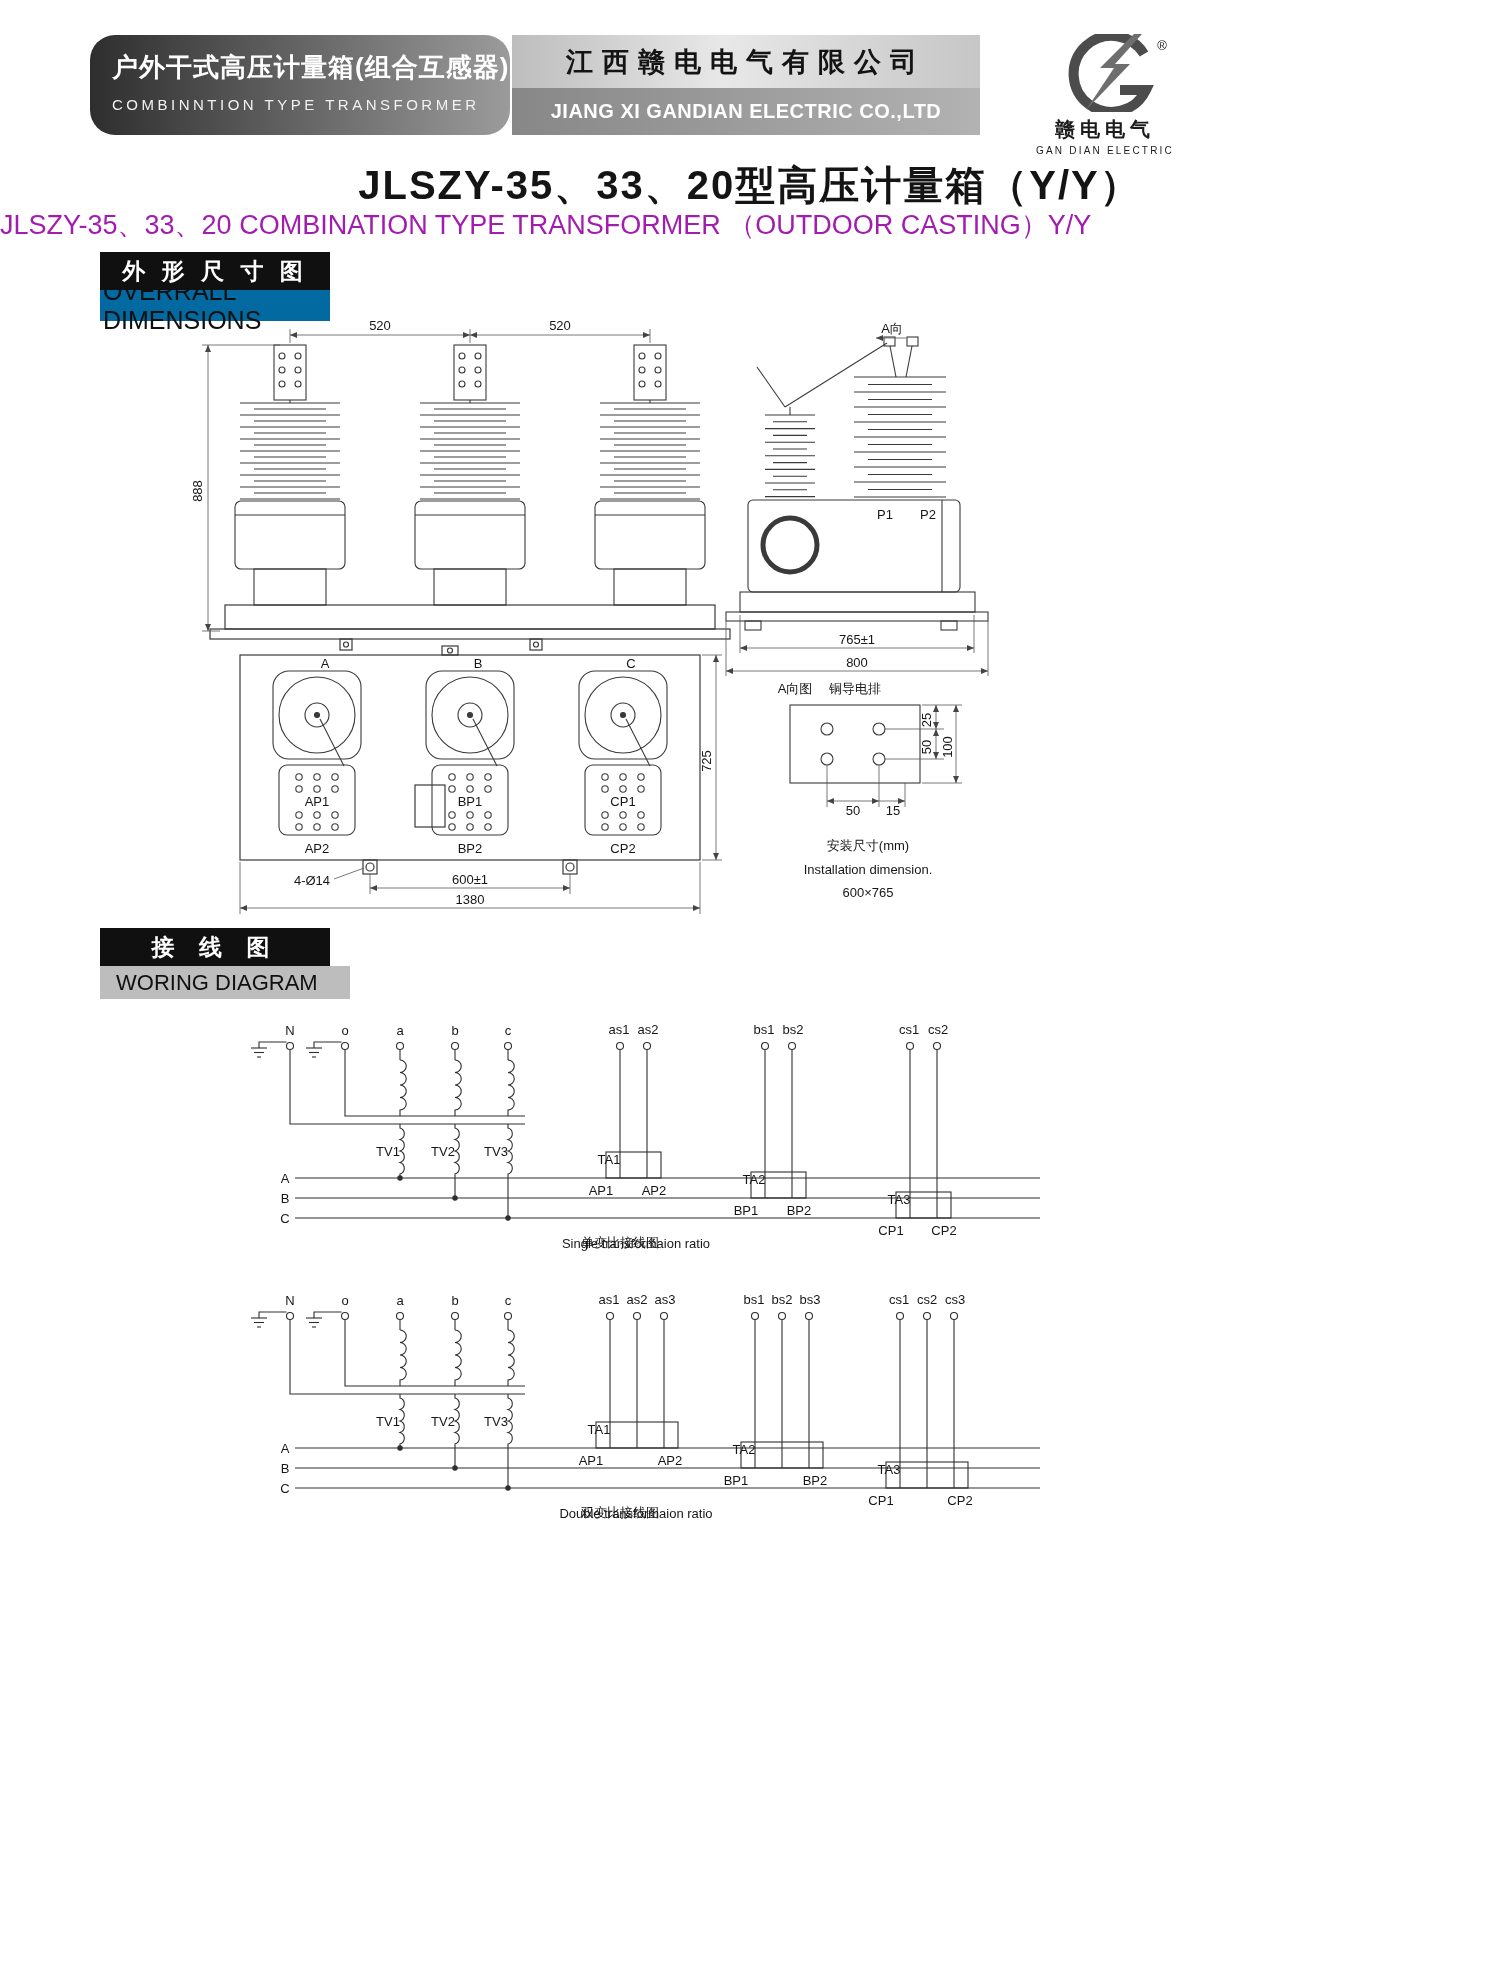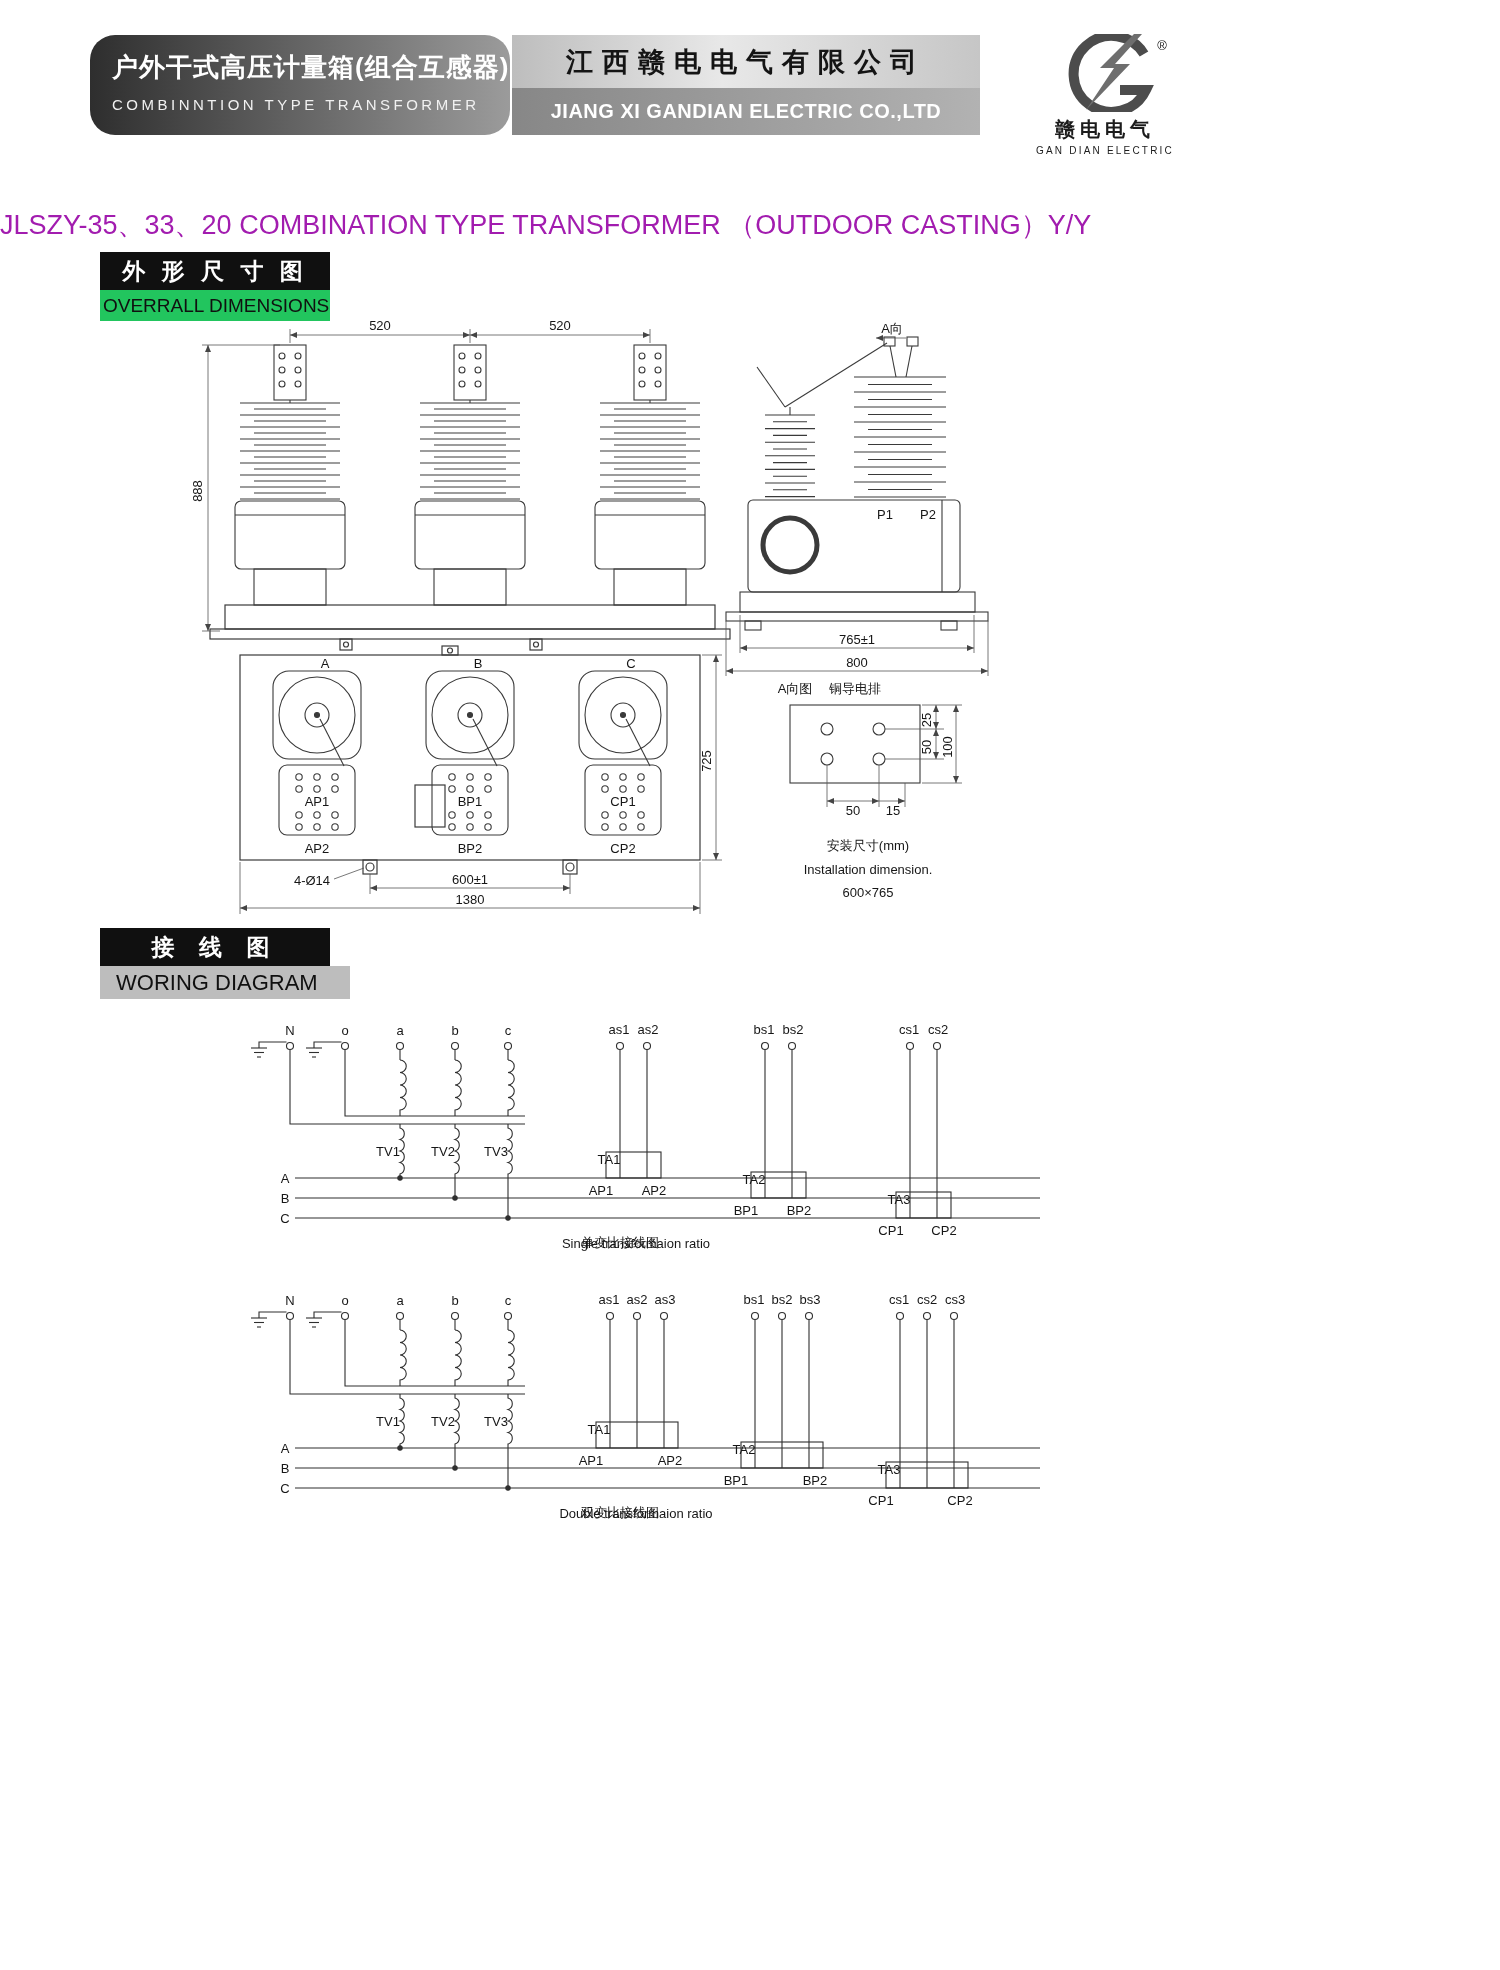--- a/index.html
+++ b/index.html
@@ -21,21 +21,21 @@
 
   .logo { left:1015px; top:34px; width:180px; height:120px; text-align:center; }
   .logo .zh { font-size:20px; font-weight:bold; letter-spacing:5px; color:#1c1c1c; }
   .logo .en { font-size:10px; letter-spacing:2.2px; color:#1c1c1c; margin-top:2px; }
 
   .title-zh { left:0; top:158px; width:100%; text-align:center; font-size:40px; font-weight:600; color:#141414; letter-spacing:2px; }
   .title-en { left:0; top:207px; width:100%; text-align:left; font-size:27px; color:#a21caf; }
 
   .sec-black { background:#101010; color:#fff; display:flex; align-items:center; justify-content:center; font-weight:bold; }
   .sec1-black { left:100px; top:252px; width:230px; height:38px; font-size:23px; letter-spacing:5px; }
-  .sec1-gray  { left:100px; top:290px; width:230px; height:31px; background:#22c55e; color:#101010; display:flex; align-items:center; font-size:19px; padding-left:3px; }
+  .sec1-gray  { left:100px; top:290px; width:230px; height:31px; background:#0369a1; color:#101010; display:flex; align-items:center; font-size:25px; padding-left:3px; }
   .sec2-black { left:100px; top:928px; width:230px; height:38px; font-size:23px; letter-spacing:9px; }
   .sec2-gray  { left:100px; top:966px; width:250px; height:33px; background:#bdbdbd; color:#101010; display:flex; align-items:center; font-size:22px; padding-left:16px; }
 
   svg text { font-family:"Liberation Sans","DejaVu Sans",sans-serif; font-size:13px; fill:#161616; text-anchor:middle; }
 </style>
 </head>
 <body>
 
 <div class="page">
 
@@ -126,20 +126,21 @@
   <div class="abs logo">
     <svg width="150" height="78" viewBox="0 0 150 78">
       <path d="M114,20 A38,38 0 1 0 116,56 L90,56" stroke="#4c4c4c" stroke-width="10" fill="none"></path>
       <path d="M104,0 L70,34 L84,34 L56,76 L100,30 L85,30 L112,0 Z" fill="#6e6e6e"></path>
       <text x="132" y="16" font-size="14">®</text>
     </svg>
     <div class="zh">赣电电气</div>
     <div class="en">GAN DIAN ELECTRIC</div>
   </div>
 
+  <div class="abs title-zh">JLSZY-35、33、20型高压计量箱（Y/Y）</div>
   <div class="abs title-en">JLSZY-35、33、20 COMBINATION TYPE TRANSFORMER （OUTDOOR CASTING）Y/Y</div>
 
   <div class="abs sec-black sec1-black">外 形 尺 寸 图</div>
   <div class="abs sec1-gray">OVERRALL DIMENSIONS</div>
 
   <svg class="abs" style="left:90px;top:315px" width="1320" height="610" viewBox="0 0 1320 610">
 
     <g>
       <use href="#txu" x="200"></use>
       <use href="#txu" x="380"></use>

